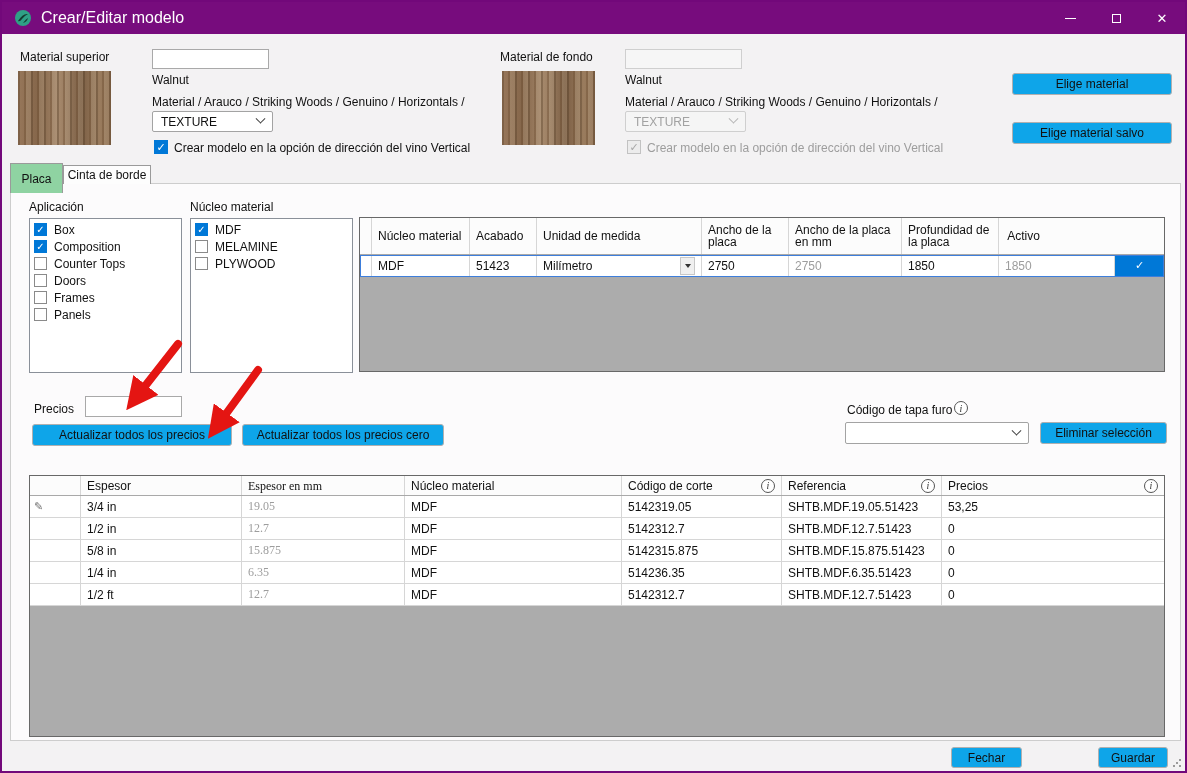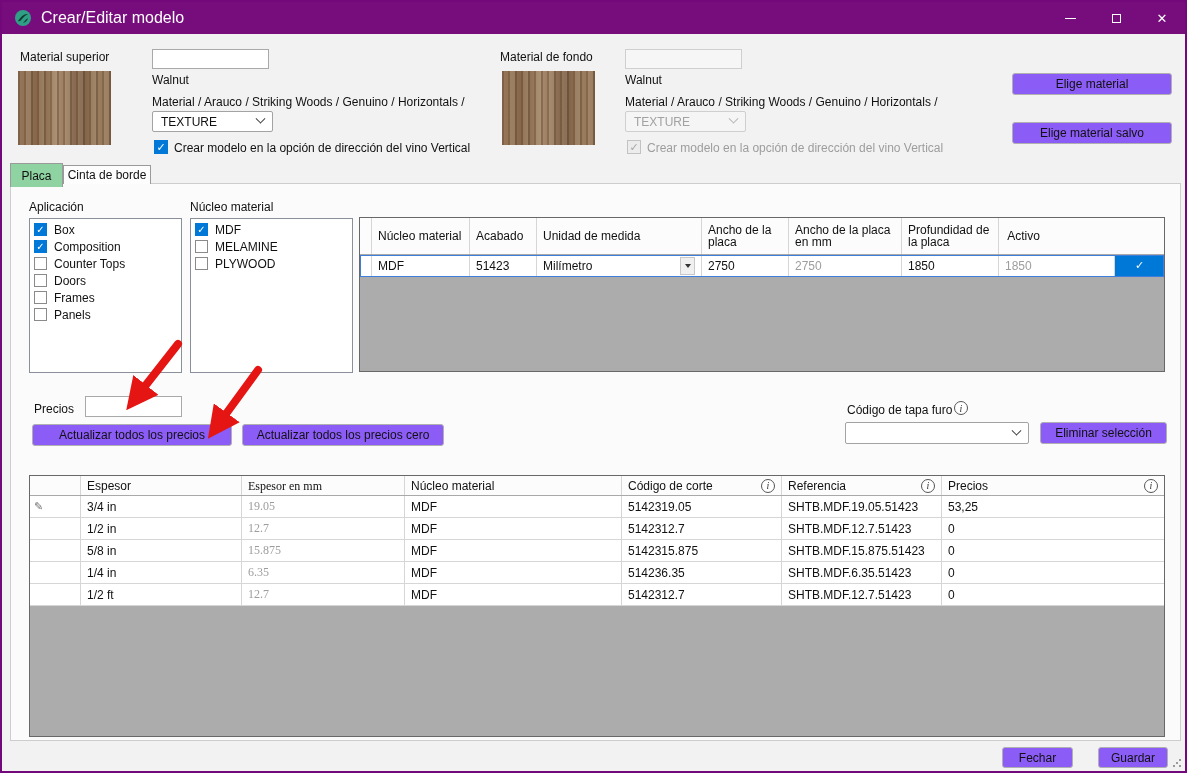--- a/index.html
+++ b/index.html
@@ -16,21 +16,21 @@
   .win-controls{position:absolute;right:0;top:0;height:32px;display:flex;}
   .win-btn{width:46px;height:32px;display:flex;align-items:center;justify-content:center;color:#fff;font-size:13px;}
   .min-bar{width:11px;height:1px;background:#fff;}
   .max-box{width:9px;height:9px;border:1px solid #fff;}
   
   .abs{position:absolute;}
   .lbl{position:absolute;white-space:nowrap;}
   .dim{color:#9d9d9d;}
   .textbox{position:absolute;background:#fff;border:1px solid #a9a9a9;font:inherit;padding:0 4px;}
   .textbox.disabled{background:#f6f6f6;border-color:#cfcfcf;}
-  .btn{position:absolute;background:#8b5cf6;border:1px solid #b0b0b0;border-radius:3px;
+  .btn{position:absolute;background:#0ea5e9;border:1px solid #b0b0b0;border-radius:3px;
        display:flex;align-items:center;justify-content:center;font-size:12px;cursor:default;}
   .combo{position:absolute;background:#fff;border:1px solid #a3a3a3;border-radius:2px;
          display:flex;align-items:center;padding:0 8px;}
   .combo .chev{margin-left:auto;width:7px;height:7px;border-right:1.4px solid #3f3f3f;border-bottom:1.4px solid #3f3f3f;transform:rotate(45deg) translate(-2px,-2px);}
   .combo.disabled{background:#f5f5f5;color:#a2a2a2;border-color:#cfcfcf;}
   .combo.disabled .chev{border-color:#b5b5b5;}
   .cb{position:absolute;width:14px;height:14px;display:flex;align-items:center;justify-content:center;font-size:11px;line-height:1;}
   .cb.checked{background:#0078d7;color:#fff;border:1px solid #0078d7;}
   .cb.disabled-checked{background:#ececec;border:1px solid #c2c2c2;color:#a5a5a5;}
   .wood{position:absolute;
@@ -145,21 +145,21 @@
     <span class="chev"></span>
   </div>
   <span class="cb disabled-checked" style="left:625px;top:138px;">
       <span>✓</span>
     </span>
   <div class="lbl dim" style="left:645px;top:139px;">Crear modelo en la opción de dirección del vino Vertical</div>
 
   <div class="btn" style="left:1010px;top:71px;width:160px;height:22px;">Elige material</div>
   <div class="btn" style="left:1010px;top:120px;width:160px;height:22px;">Elige material salvo</div>
 
-  <div class="tab active" style="left:8px;top:161px;width:53px;height:24px;">Placa</div>
+  <div class="tab active" style="left:8px;top:161px;width:53px;height:30px;">Placa</div>
   <div class="tab" style="left:61px;top:163px;width:88px;height:19px;">Cinta de borde</div>
   <div class="tabpage"></div>
 
   <div class="lbl" style="left:27px;top:198px;z-index:2;">Aplicación</div>
   <div class="listbox" style="left:27px;top:216px;width:153px;height:155px;">
     <div class="lb-item">
         <span class="lb-cb on">✓</span>
         <span class="txt">Box</span>
       </div>
     <div class="lb-item">
@@ -304,21 +304,21 @@
       <div class="gc t0"></div>
       <div class="gc t1">1/2 ft</div>
       <div class="gc t2 dim">12.7</div>
       <div class="gc t3">MDF</div>
       <div class="gc t4">5142312.7</div>
       <div class="gc t5">SHTB.MDF.12.7.51423</div>
       <div class="gc t6">0</div>
     </div>
   </div>
 
-  <div class="btn" style="left:1000px;top:745px;width:71px;height:21px;">Fechar</div>
+  <div class="btn" style="left:949px;top:745px;width:71px;height:21px;">Fechar</div>
   <div class="btn" style="left:1096px;top:745px;width:70px;height:21px;">Guardar</div>
   <div class="grip"></div>
 
   <svg class="arrows" width="1187" height="773" viewBox="0 0 1187 773">
     <defs>
       <marker id="ah" viewBox="0 0 6 6" refX="1.2" refY="3" markerWidth="4" markerHeight="4" orient="auto">
         <path d="M0,0 L6,3 L0,6 Z" fill="#e41512"></path>
       </marker>
     </defs>
     <path d="M176,342 L140,388" stroke="#e41512" stroke-width="8" stroke-linecap="round" fill="none" marker-end="url(#ah)"></path>

